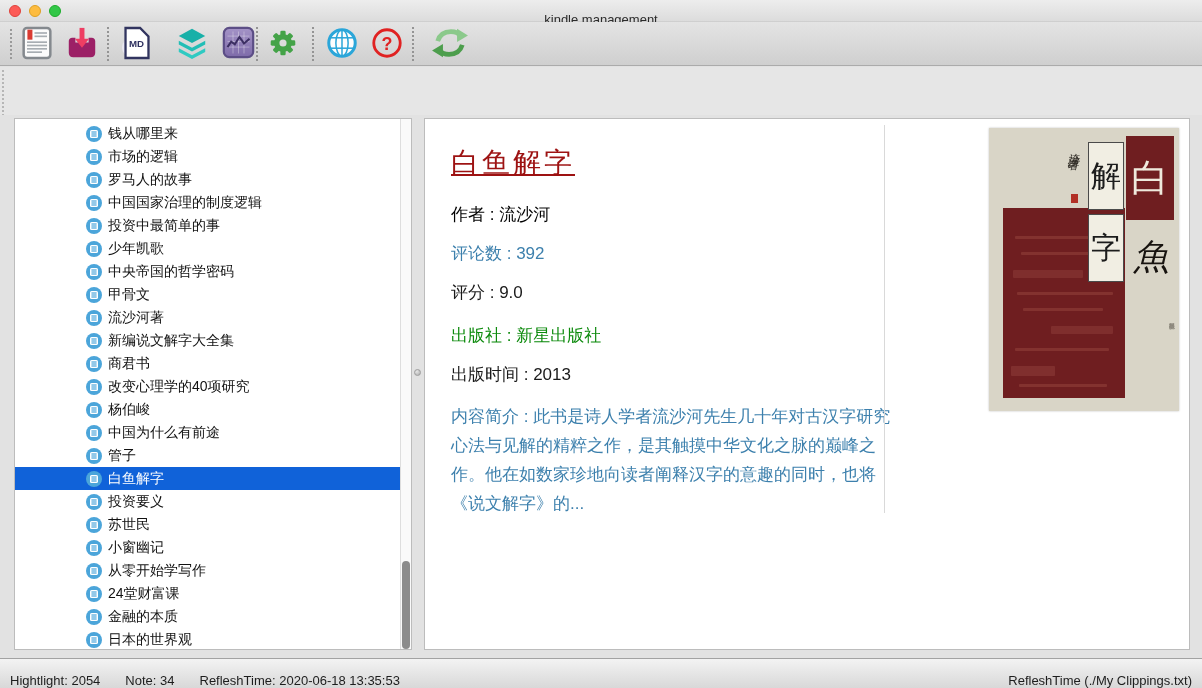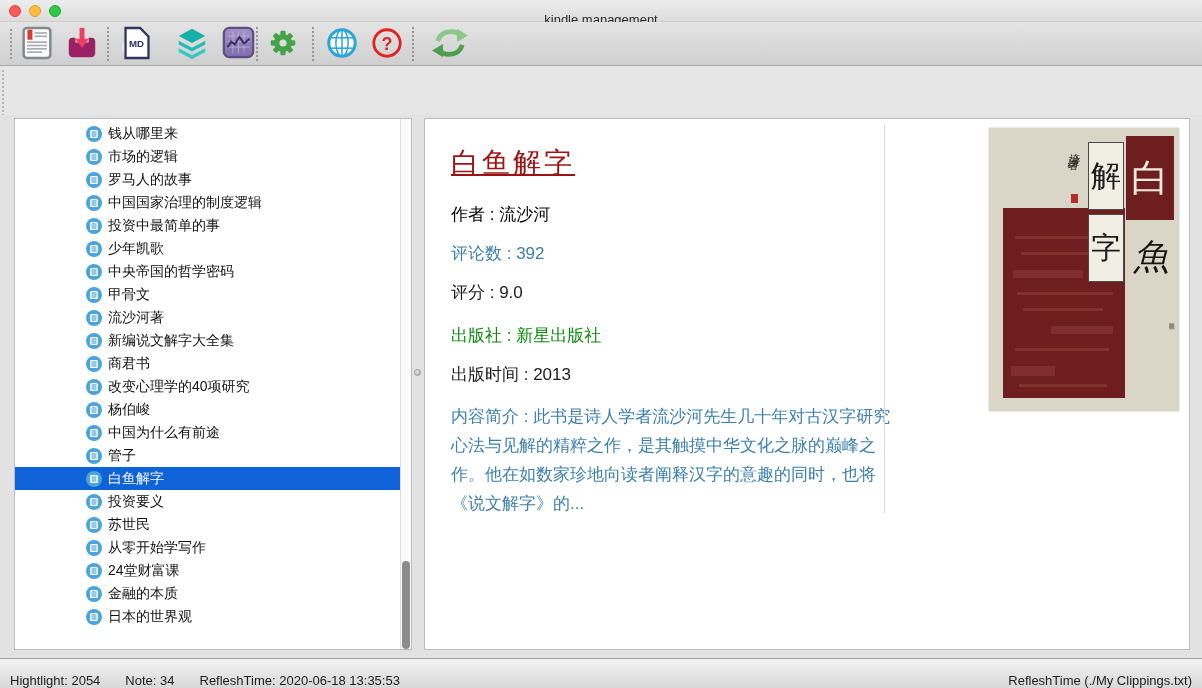--- a/index.html
+++ b/index.html
@@ -514,20 +514,34 @@
         <circle cx="8" cy="8" r="8" fill="#4ba5da"></circle>
         <rect x="4" y="4" width="8" height="8" rx="1.6" fill="#ffffff"></rect>
         <g stroke="#4ba5da" stroke-width="1.2">
           <line x1="5.4" y1="6" x2="10.6" y2="6"></line>
           <line x1="5.4" y1="8" x2="10.6" y2="8"></line>
           <line x1="5.4" y1="10" x2="10.6" y2="10"></line>
         </g>
       </svg>
     </span>
     <span class="book-label">苏世民</span>
+  </div>
+          <div class="book-row">
+    <span class="book-ico">
+      <svg width="16" height="16" viewBox="0 0 16 16">
+        <circle cx="8" cy="8" r="8" fill="#4ba5da"></circle>
+        <rect x="4" y="4" width="8" height="8" rx="1.6" fill="#ffffff"></rect>
+        <g stroke="#4ba5da" stroke-width="1.2">
+          <line x1="5.4" y1="6" x2="10.6" y2="6"></line>
+          <line x1="5.4" y1="8" x2="10.6" y2="8"></line>
+          <line x1="5.4" y1="10" x2="10.6" y2="10"></line>
+        </g>
+      </svg>
+    </span>
+    <span class="book-label">小窗幽记</span>
   </div>
           <div class="book-row">
     <span class="book-ico">
       <svg width="16" height="16" viewBox="0 0 16 16">
         <circle cx="8" cy="8" r="8" fill="#4ba5da"></circle>
         <rect x="4" y="4" width="8" height="8" rx="1.6" fill="#ffffff"></rect>
         <g stroke="#4ba5da" stroke-width="1.2">
           <line x1="5.4" y1="6" x2="10.6" y2="6"></line>
           <line x1="5.4" y1="8" x2="10.6" y2="8"></line>
           <line x1="5.4" y1="10" x2="10.6" y2="10"></line>

